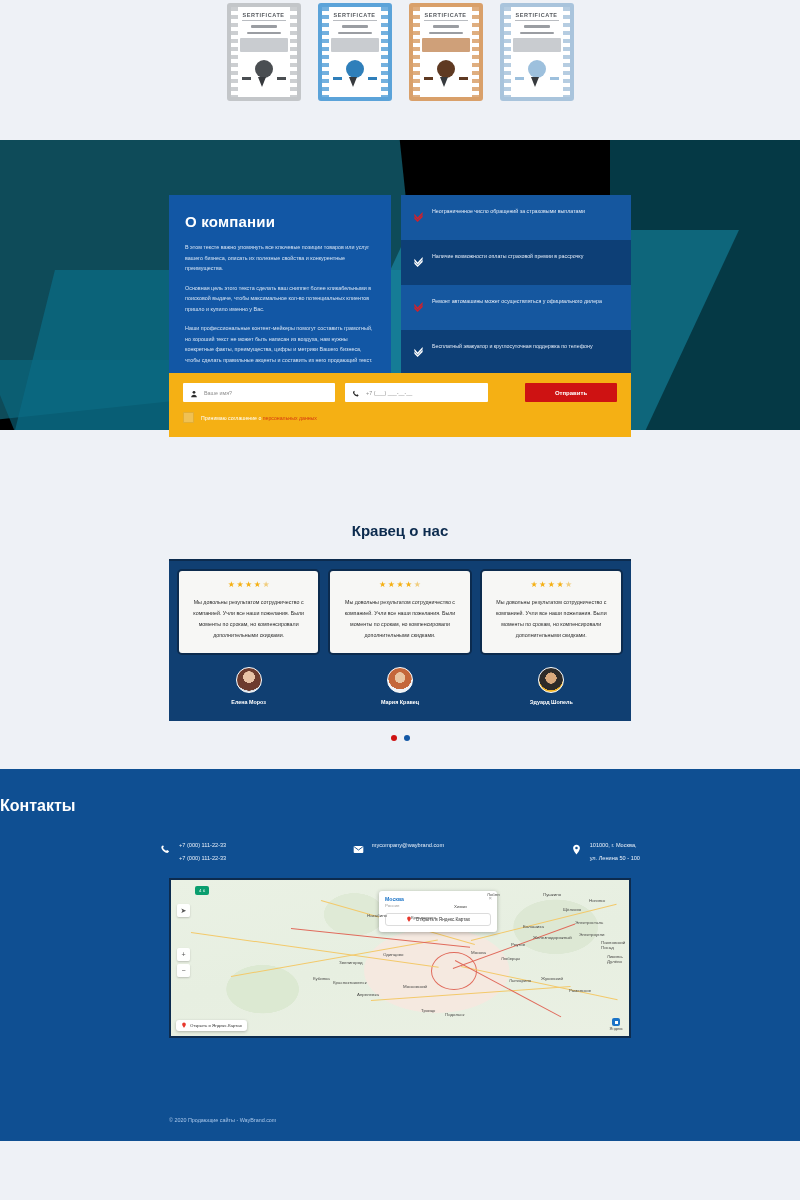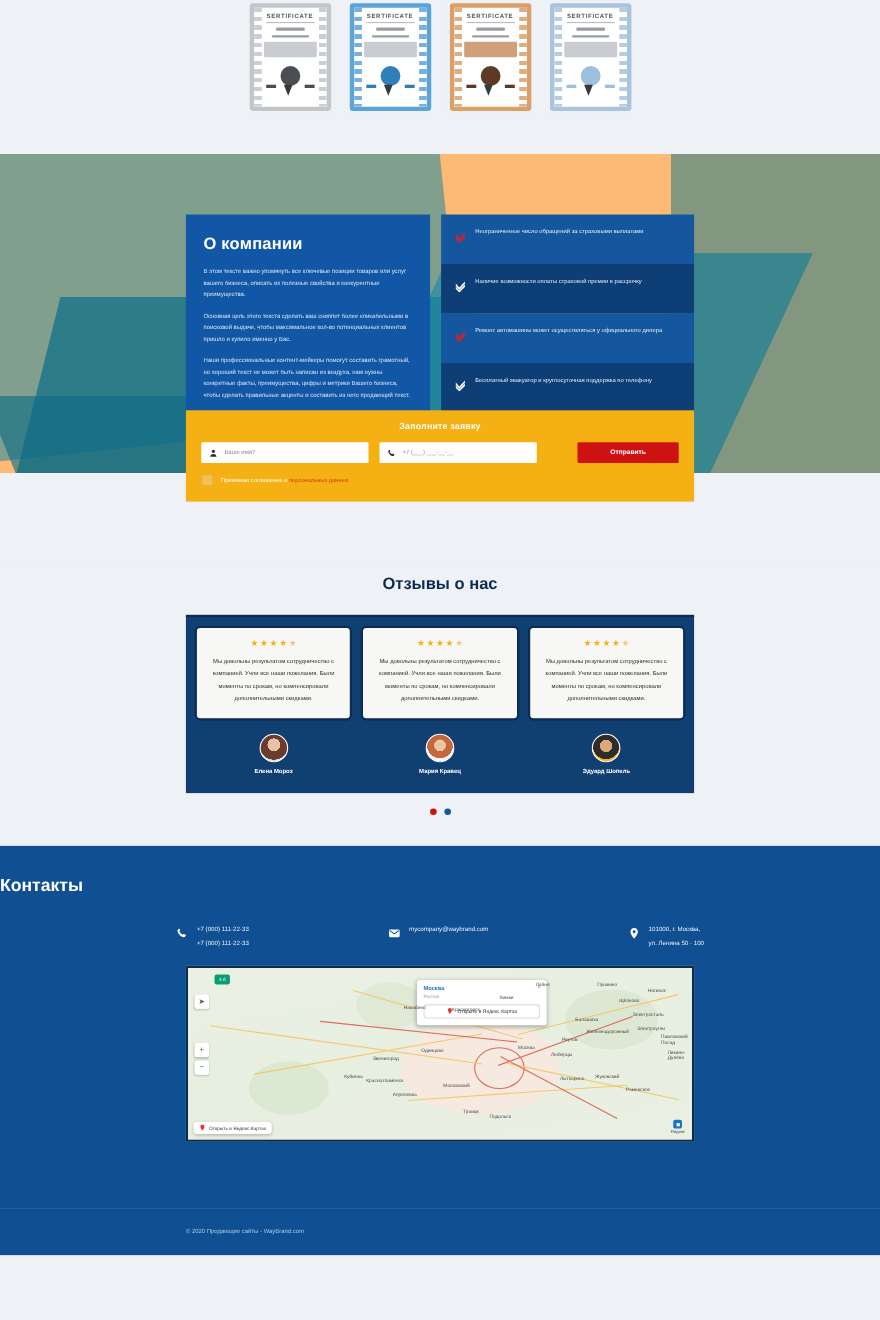--- a/index.html
+++ b/index.html
@@ -66,21 +66,21 @@
   .cert-ribbon-l, .cert-ribbon-r {
     position: absolute; top: 70px; width: 9px; height: 2.5px; background: var(--sc);
   }
   .cert-ribbon-l { left: 11px; }
   .cert-ribbon-r { right: 11px; }
 
   
   .hero {
     position: relative;
     height: 290px;
-    background: #fdba74;
+    background: #000000;
     overflow: hidden;
   }
   .hero-shape-a {
     position: absolute; left: -60px; top: -40px;
     width: 470px; height: 300px;
     background: #1a88a3;
     transform: rotate(-6deg);
     opacity: .55;
   }
   .hero-shape-b {
@@ -426,21 +426,20 @@
             </svg>
         </span>
         <span class="benefit-text">Бесплатный эвакуатор и круглосуточная поддержка по телефону</span>
       </div>
     </div>
   </div>
 </section>
 
 <div class="form-band-wrap">
   <div class="form-band">
-    <div class="form-title">Заполните заявку</div>
     <div class="form-row">
       <div class="field name">
         <span>
           <svg width="8" height="8" viewBox="0 0 24 24">
               <circle cx="12" cy="7" r="4.2" fill="#2b2b2b"></circle>
               <path d="M3.5 22c0-5 3.8-8 8.5-8s8.5 3 8.5 8z" fill="#2b2b2b"></path>
             </svg>
         </span>
         <span class="field-text">Ваше имя?</span>
       </div>
@@ -455,21 +454,21 @@
       <button class="submit-btn">Отправить</button>
     </div>
     <div class="consent-row">
       <span class="consent-box"></span>
       <span class="consent-text"><span>Принимаю соглашение о </span><span class="consent-link">персональных данных</span></span>
     </div>
   </div>
 </div>
 
 <section class="reviews-section">
-  <h2 class="reviews-title">Отзывы о нас</h2>
+  <h2 class="reviews-title">Кравец о нас</h2>
   <div class="reviews-band">
 
     <div class="review-card-wrap">
       <div class="review-card">
         <div class="stars">
           <span class="star">★</span>
           <span class="star">★</span>
           <span class="star">★</span>
           <span class="star">★</span>
           <span class="star half">★</span>

